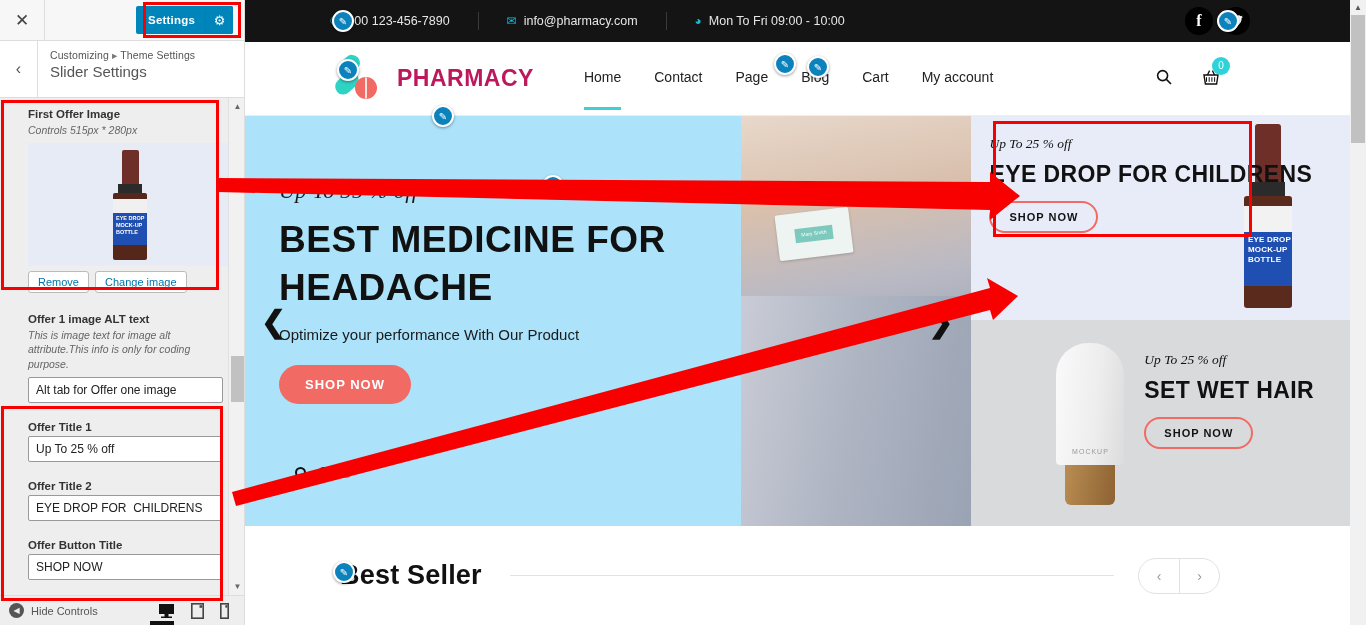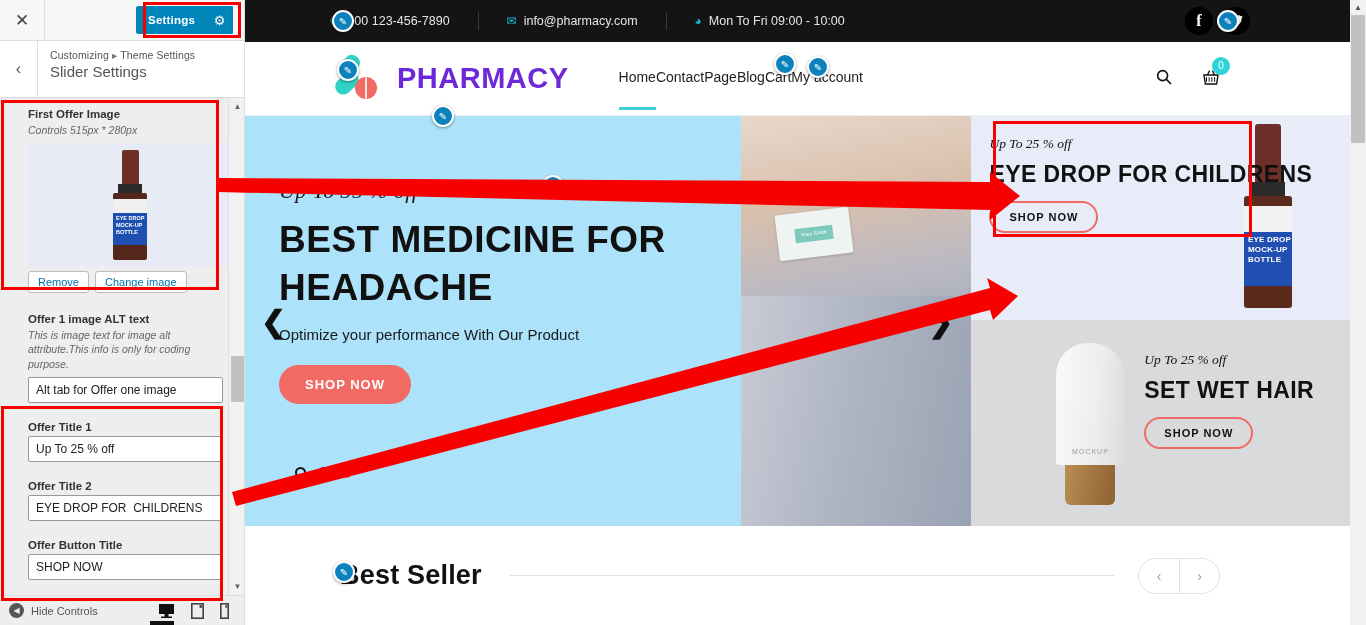--- a/index.html
+++ b/index.html
@@ -167,22 +167,22 @@
     color: #fff; font-size: 14px; font-weight: bold; cursor: pointer;
   }
 
   
   .navbar {
     height: 74px; background: #fff; width: 1105px;
     display: flex; align-items: center; position: relative;
     border-bottom: 1px solid #eee;
   }
   .logo-wrap { display: flex; align-items: center; gap: 10px; margin-left: 90px; }
-  .logo-text { font-size: 29px; font-weight: bold; letter-spacing: .5px; color: #6d28d9; }
-  .nav-links { display: flex; align-items: center; margin-left: 50px; }
+  .logo-text { font-size: 23px; font-weight: bold; letter-spacing: .5px; color: #be185d; }
+  .nav-links { display: flex; align-items: center; gap: 33px; margin-left: 50px; }
   .nav-link {
     font-size: 14px; color: #222; cursor: pointer; position: relative;
     padding-bottom: 3px;
   }
   .nav-link.active::after {
     content: ""; position: absolute; bottom: -22px; left: 0; right: 0;
     height: 3px; background: #3fd0d4;
   }
   .nav-right { margin-left: auto; display: flex; align-items: center; gap: 30px; padding-right: 130px; }
   .nav-icon { color: #111; font-size: 15px; cursor: pointer; position: relative; }

